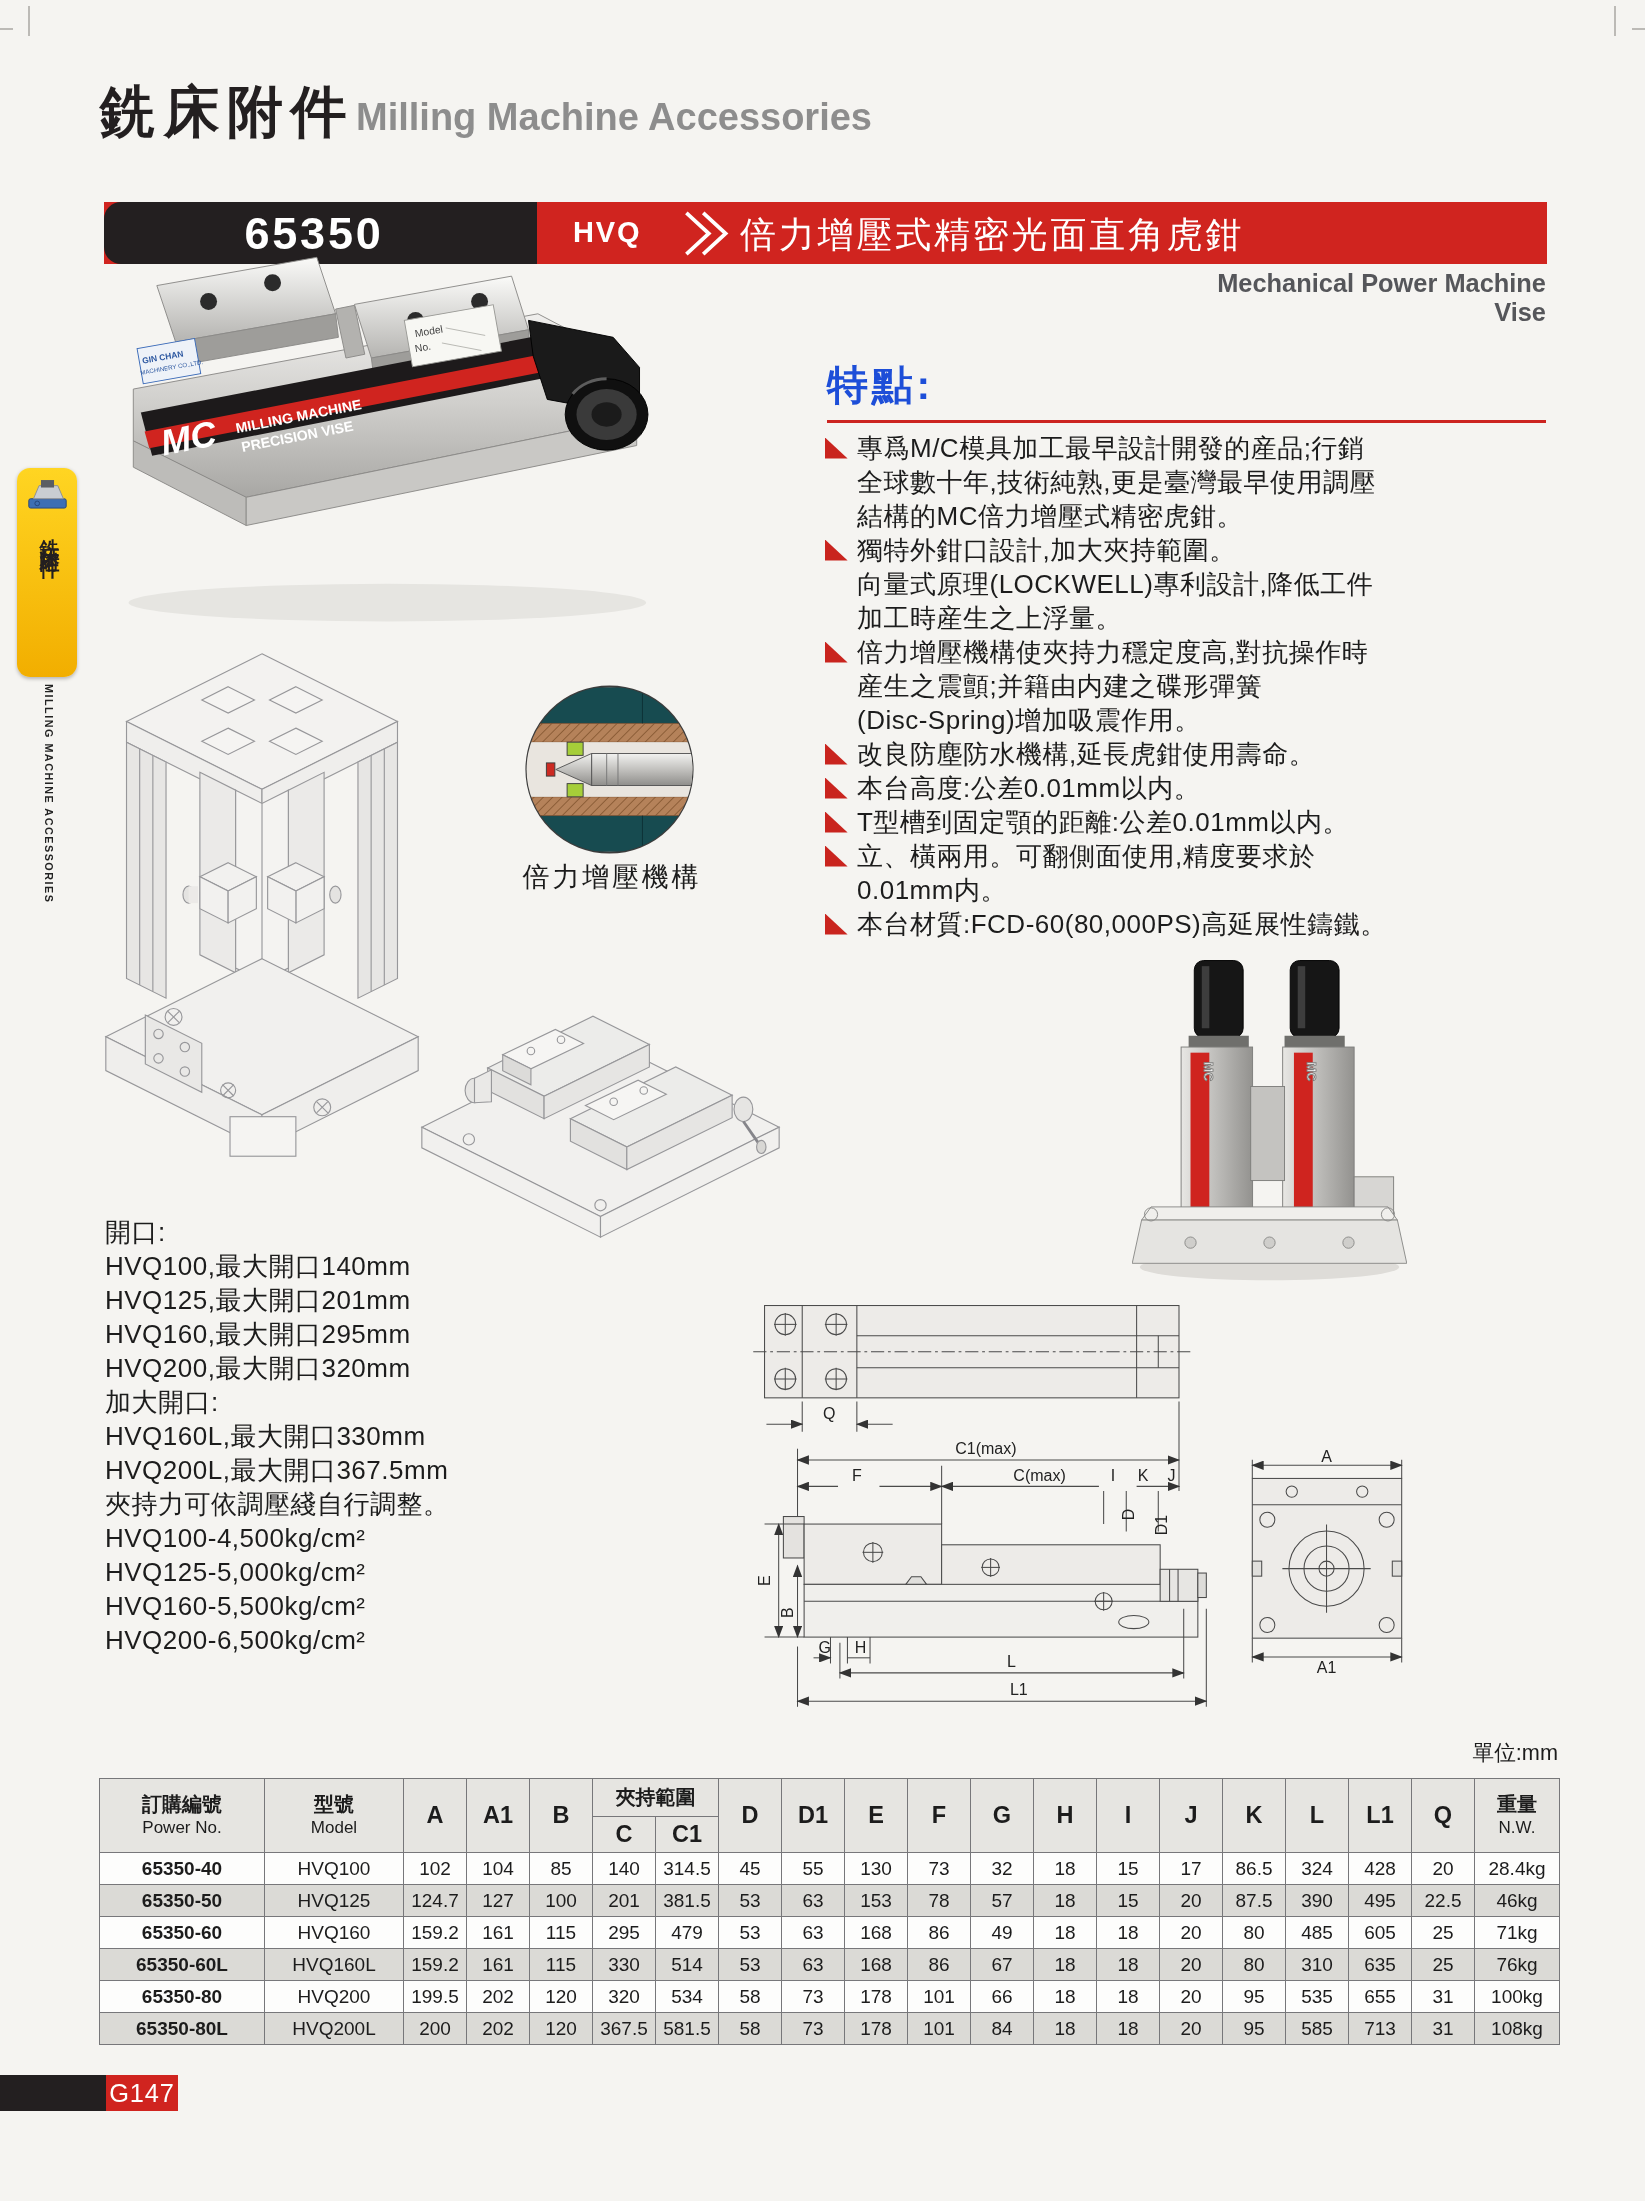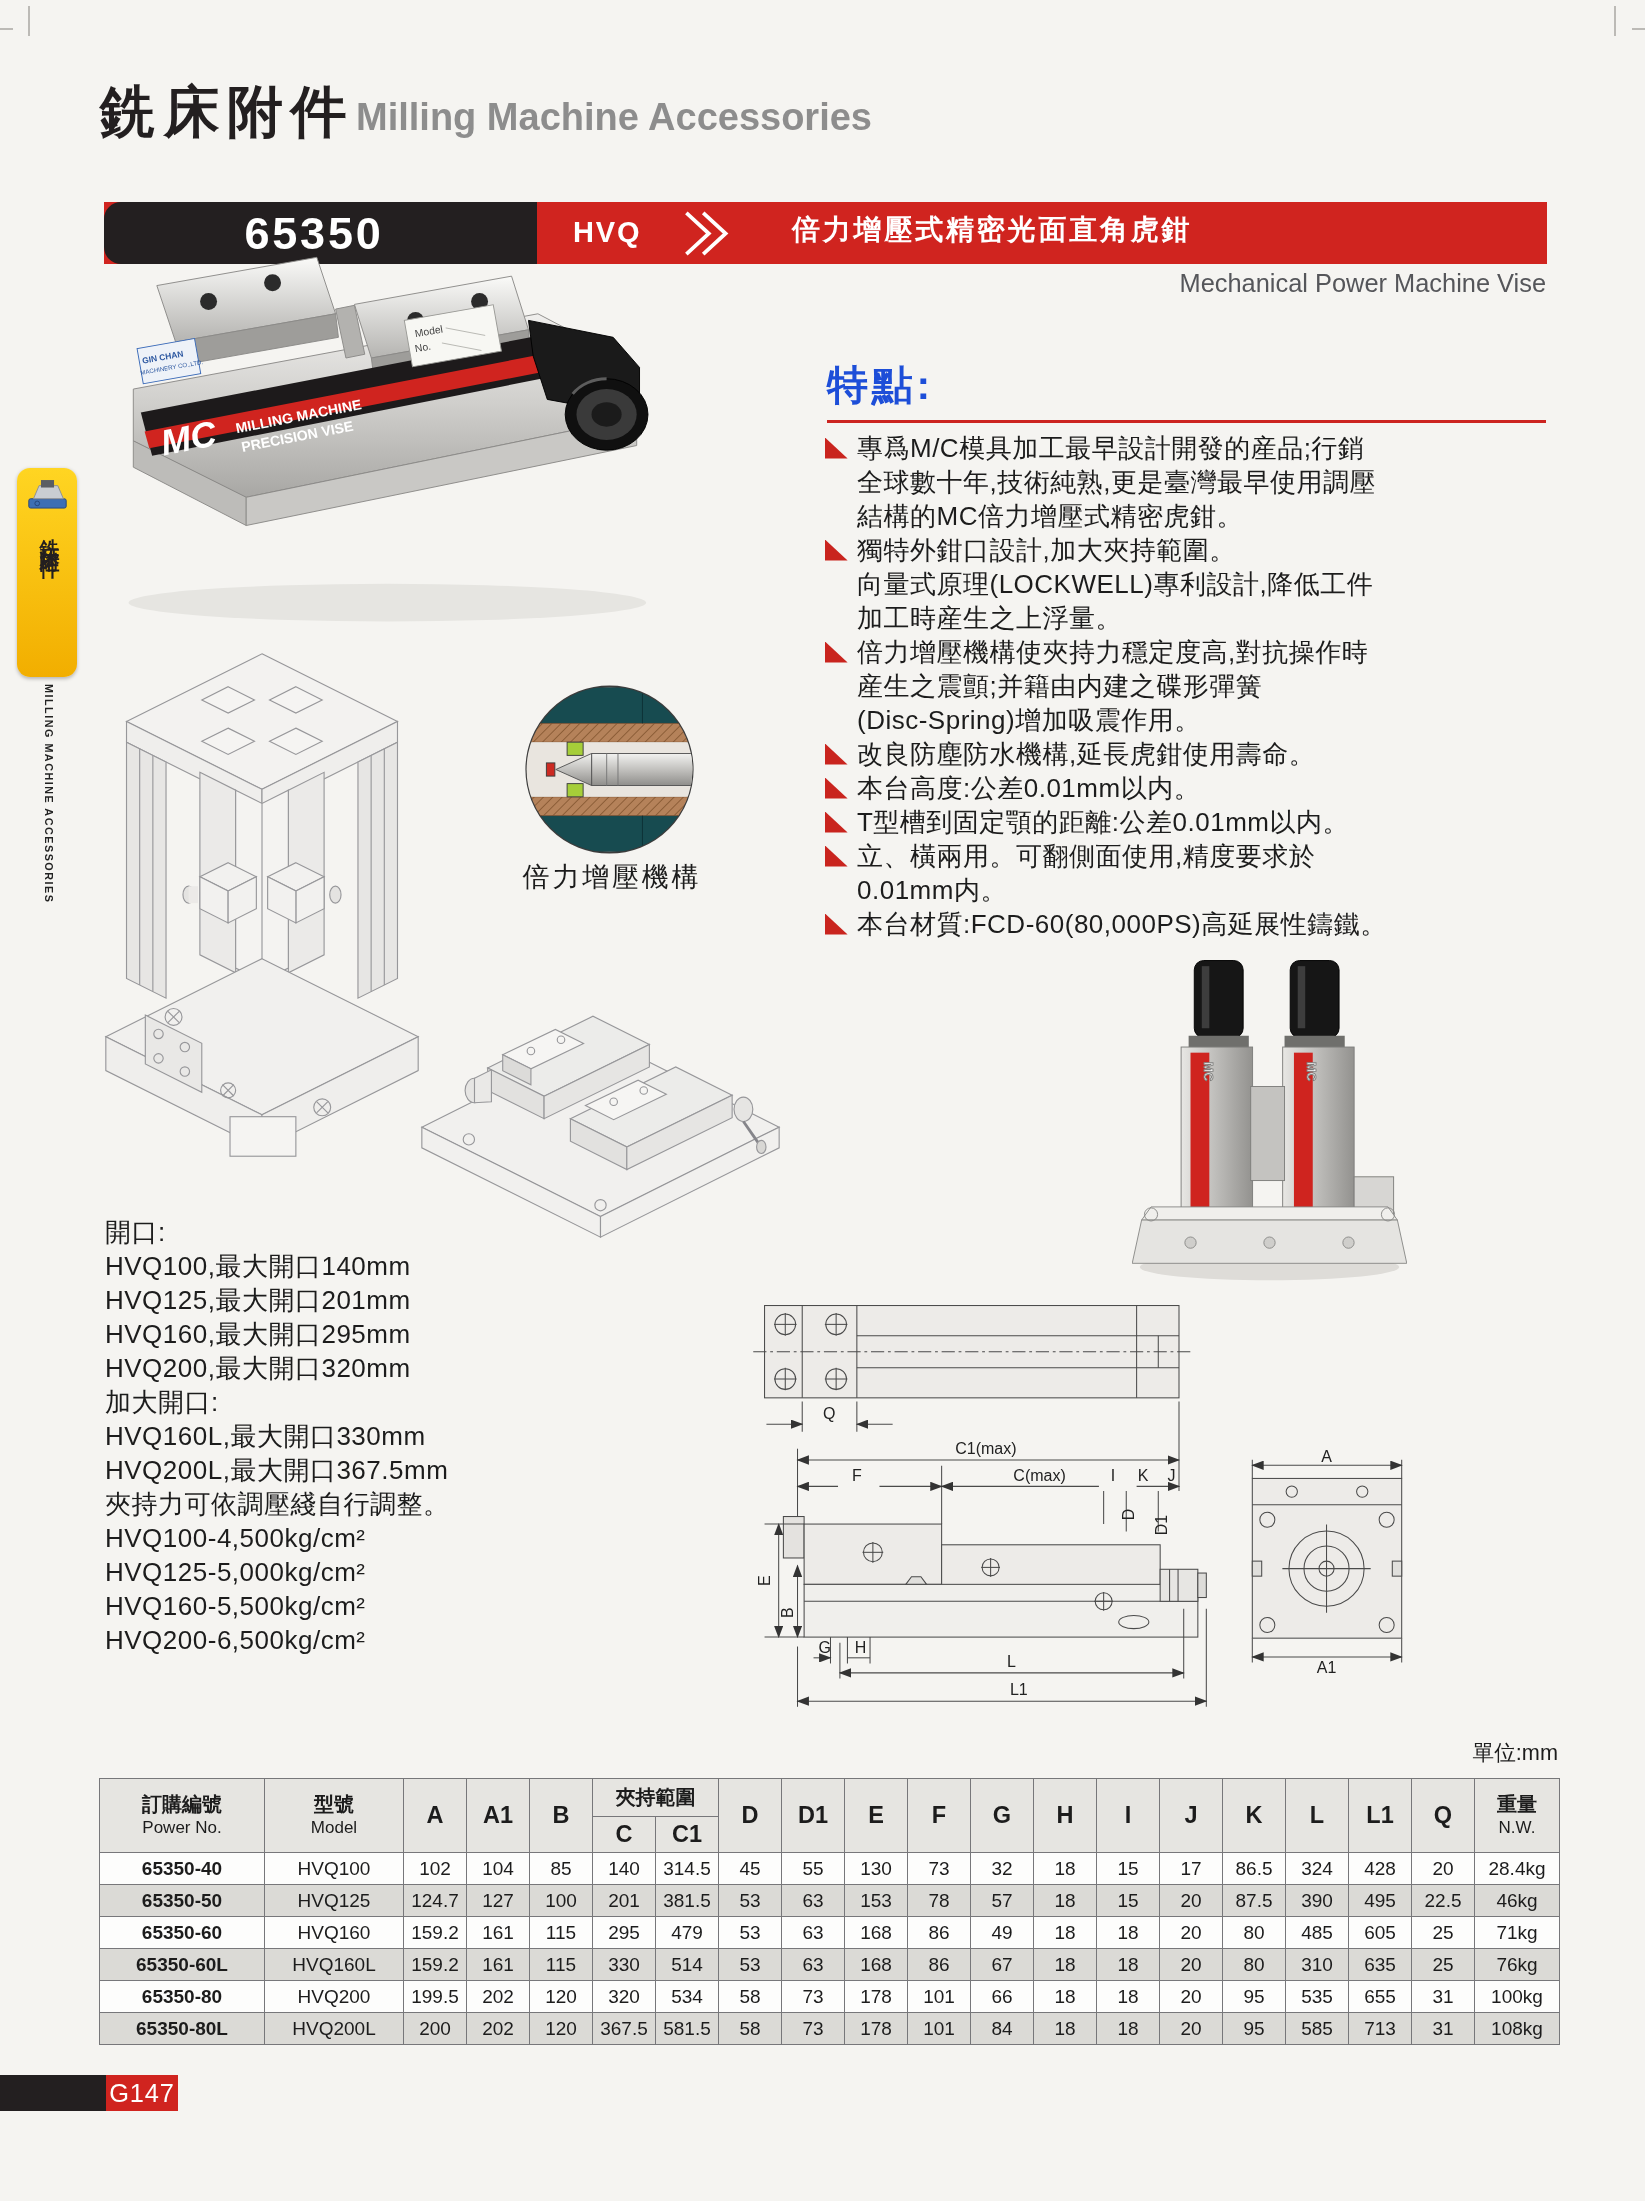--- a/index.html
+++ b/index.html
@@ -9,22 +9,22 @@
   .mark{position:absolute;background:#bcbab6;}
   
   .title-zh{font-size:56px;font-weight:bold;letter-spacing:7.5px;color:#231f20;}
   .title-en{font-size:38px;font-weight:bold;color:#8d8d8d;letter-spacing:0px;}
   .banner{background:#d0241f;height:62px;}
   .banner-black{position:absolute;left:0;top:0;width:433px;height:62px;background:#231f20;border-radius:17px 0 0 17px;}
   .banner-red-slant{position:absolute;left:418px;top:0;right:0;height:62px;background:#d0241f;
         clip-path:polygon(15px 0,100% 0,100% 100%,0 100%);}
   .banner-code{position:absolute;left:36px;top:5.6px;width:348px;text-align:center;font-size:45px;font-weight:bold;color:#fff;letter-spacing:2.8px;}
   .banner-series{position:absolute;left:469px;top:14px;font-size:29px;font-weight:bold;color:#fff;letter-spacing:1.9px;}
-  .banner-name{position:absolute;left:688px;top:9.4px;font-size:28px;font-weight:bold;color:#fff;letter-spacing:2.8px;white-space:nowrap;}
-  .subtitle-en{font-size:25.4px;font-weight:normal;color:#55565a;}
+  .banner-name{position:absolute;left:636px;top:9.4px;font-size:36px;font-weight:normal;color:#fff;letter-spacing:2.8px;white-space:nowrap;}
+  .subtitle-en{font-size:25.4px;font-weight:bold;color:#55565a;}
   
   .feat-head{font-size:41px;font-weight:bold;color:#1d4ed8;letter-spacing:3.8px;}
   .feat-item{display:flex;align-items:flex-start;}
   .tri{flex:0 0 22.6px;width:21px;height:21px;margin-top:6.6px;margin-right:9.4px;background:#c9241e;
        clip-path:polygon(0 0,100% 100%,0 100%);}
   .feat-text{font-size:26px;line-height:34px;white-space:pre-line;letter-spacing:0.5px;}
   
   .tab{background:linear-gradient(180deg,#ffd522,#f2ae00);border-radius:13px;box-shadow:0 1.9px 3.8px rgba(0,0,0,.25);}
   .tab-zh{writing-mode:vertical-rl;font-size:20px;font-weight:bold;letter-spacing:6.6px;color:#231f20;}
   .side-en{font-size:10.8px;font-weight:bold;letter-spacing:1.5px;color:#222;white-space:nowrap;

